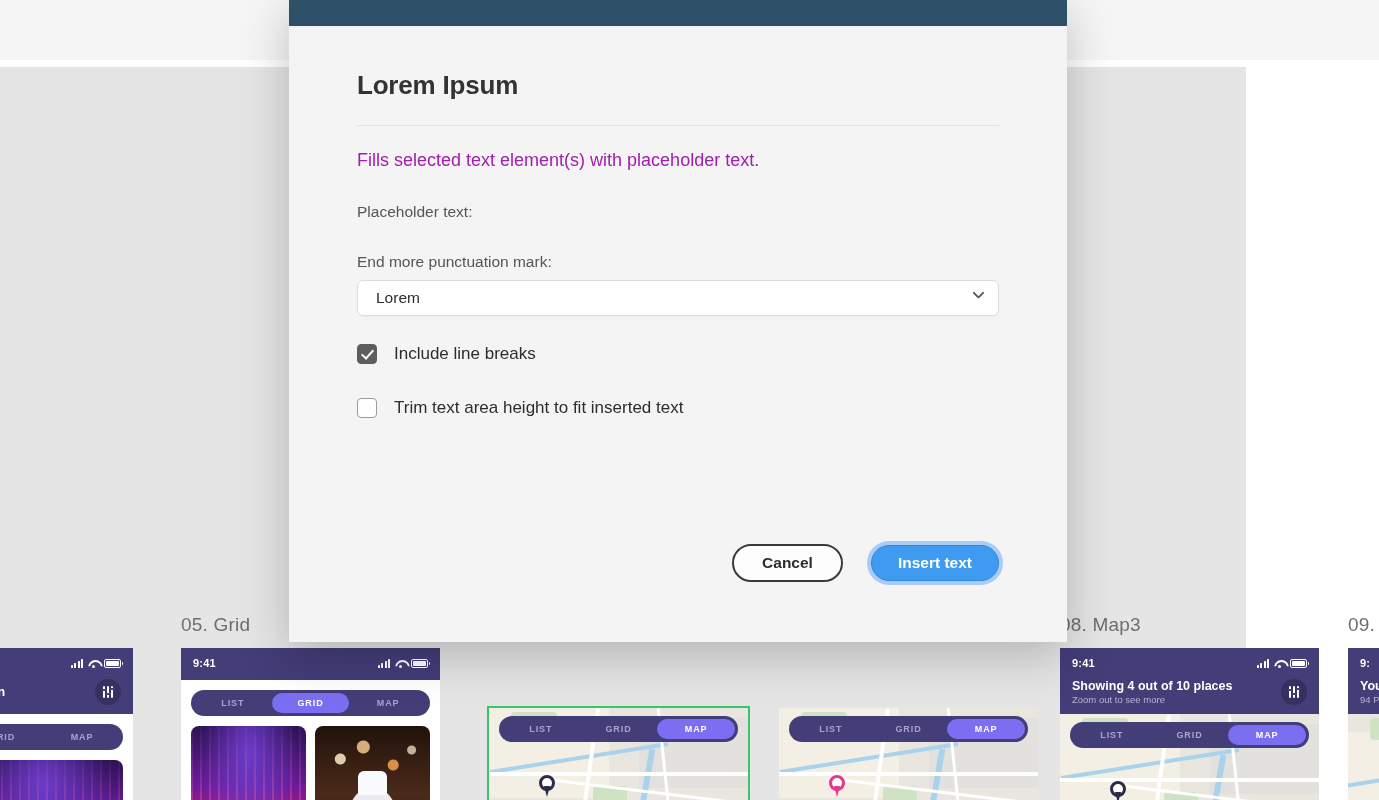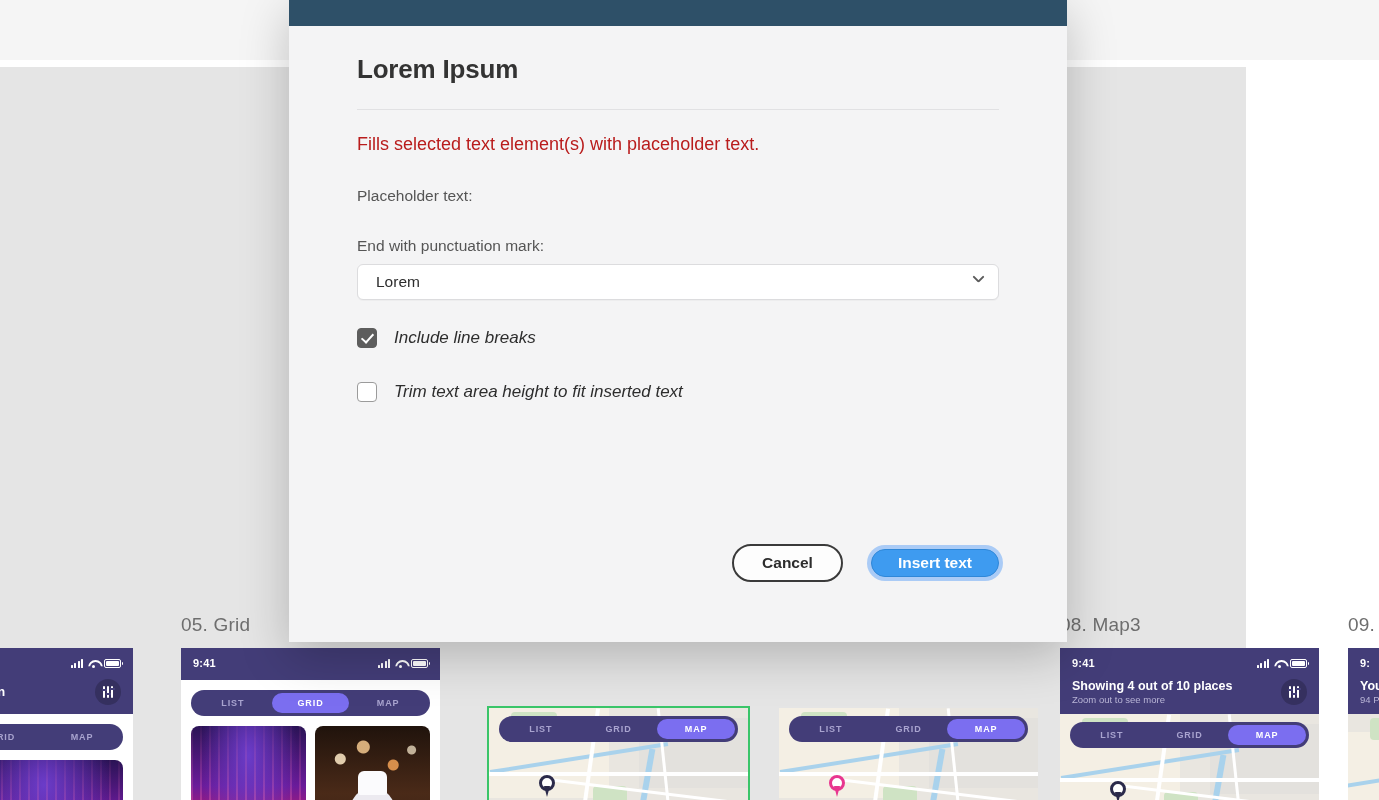--- a/index.html
+++ b/index.html
@@ -138,47 +138,47 @@
   }
 
   
   .dialog {
     position: absolute; left: 289px; top: -2px; width: 778px; height: 644px;
     background: #f4f4f5;
     box-shadow: 0 14px 46px rgba(0,0,0,.22);
     display: flex; flex-direction: column;
   }
   .dialog-titlebar { height: 28px; background: #2e5068; flex: none; }
-  .dialog-body { flex: 1; padding: 28px 68px 0 68px; position: relative; }
+  .dialog-body { flex: 1; padding: 44px 68px 0 68px; position: relative; }
 
   .dlg-title {
     font-size: 26px; font-weight: bold; color: #333333; letter-spacing: -.2px;
   }
   .dlg-divider { height: 1px; background: #e1e1e3; margin: 24px 0 0 0; }
-  .dlg-desc { font-size: 18px; color: #b91c1c; margin-top: 24px; }
+  .dlg-desc { font-size: 18px; color: #a21caf; margin-top: 24px; }
 
   .field-label { font-size: 15.5px; color: #555555; margin-top: 32px; margin-bottom: 9px; }
   .select {
     position: relative; height: 36px; background: #fff;
     border: 1px solid #dcdcde; border-radius: 6px;
     display: flex; align-items: center; padding: 0 34px 0 18px;
     font-size: 15.5px; color: #2d2d2d;
     box-shadow: 0 1px 1px rgba(0,0,0,.03);
   }
   .select .chev {
     position: absolute; right: 14px; top: 50%; width: 11px; height: 11px;
     margin-top: -6px;
   }
   .select .chev::before, .select .chev::after {
     content:""; position:absolute; top: 2px; width: 8px; height: 2px; background: #5b5b5b; border-radius: 1px;
   }
   .select .chev::before { left: -1px; transform: rotate(45deg); }
   .select .chev::after  { left: 4px;  transform: rotate(-45deg); }
 
-  .check-row { display: flex; align-items: center; gap: 17px; margin-top: 28px; font-style: italic; }
+  .check-row { display: flex; align-items: center; gap: 17px; margin-top: 28px; }
   .check-row.second { margin-top: 34px; }
   .cbox {
     width: 20px; height: 20px; border-radius: 4px; flex: none;
     border: 1.5px solid #9b9b9b; background: #fff; position: relative;
   }
   .cbox.checked { background: #5d5d5d; border-color: #5d5d5d; }
   .cbox.checked::after {
     content:""; position:absolute; left: 6px; top: 2px; width: 5px; height: 10px;
     border: solid #fff; border-width: 0 2.4px 2.4px 0; transform: rotate(42deg);
   }
@@ -191,21 +191,21 @@
   .btn {
     border-radius: 20px; font-size: 15.5px; font-weight: bold;
     display: flex; align-items: center; justify-content: center;
     cursor: pointer;
   }
   .btn-cancel {
     height: 38px; padding: 0 28px; background: #fdfdfd;
     border: 2px solid #3a3a3a; color: #2d2d2d;
   }
   .btn-primary {
-    height: 28px; padding: 0 26px; background: #3e9bf0; color: #fff;
+    height: 36px; padding: 0 26px; background: #3e9bf0; color: #fff;
     border: 1px solid #2f87d8;
     box-shadow: 0 0 0 4px rgba(110,170,245,.55);
   }
 </style>
 </head>
 <body>
 
 <div id="root">
 
   <div class="app-toolbar"></div>
@@ -418,21 +418,21 @@
   <div class="dialog">
     <div class="dialog-titlebar"></div>
     <div class="dialog-body">
 
       <div class="dlg-title">Lorem Ipsum</div>
       <div class="dlg-divider"></div>
       <div class="dlg-desc">Fills selected text element(s) with placeholder text.</div>
 
       <div class="field-label">Placeholder text:</div>
 
-      <div class="field-label">End with punctuation mark:</div>
+      <div class="field-label">End more punctuation mark:</div>
       <div class="select">
         <span>Lorem</span>
         <span class="chev"></span>
       </div>
 
       <div class="check-row">
         <span class="cbox checked"></span>
         <span class="check-label">Include line breaks</span>
       </div>
 

